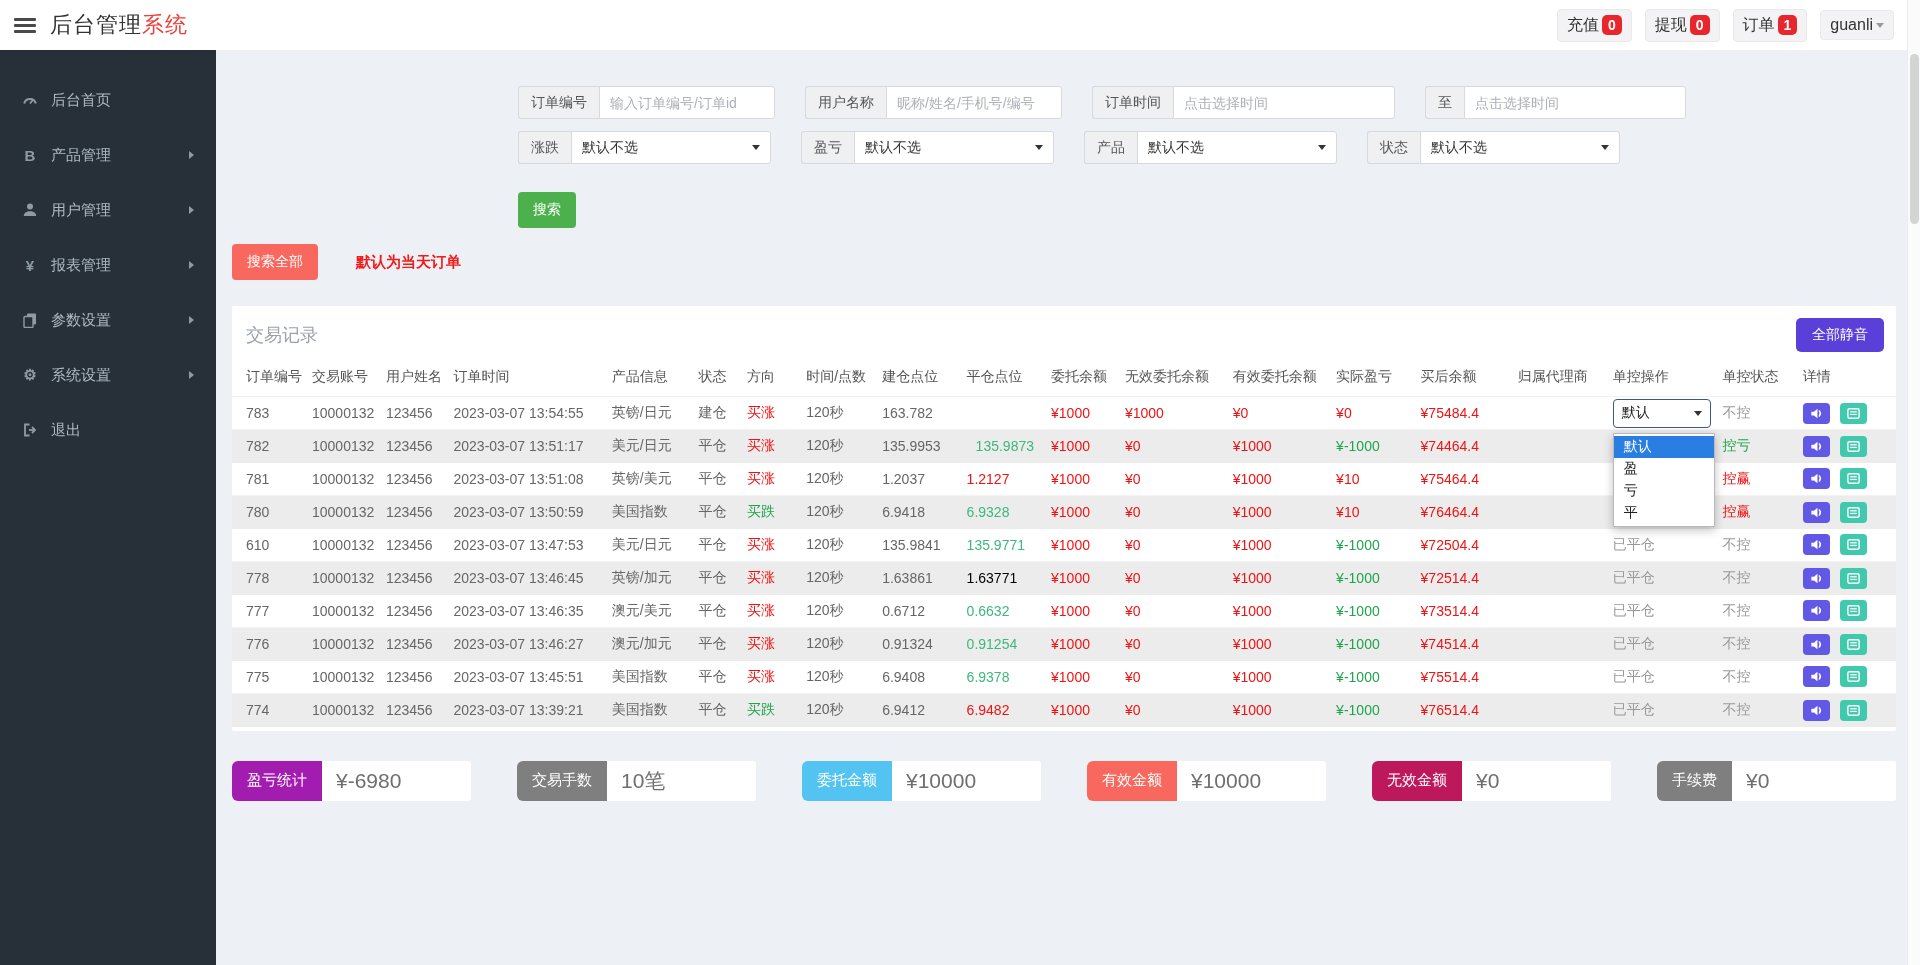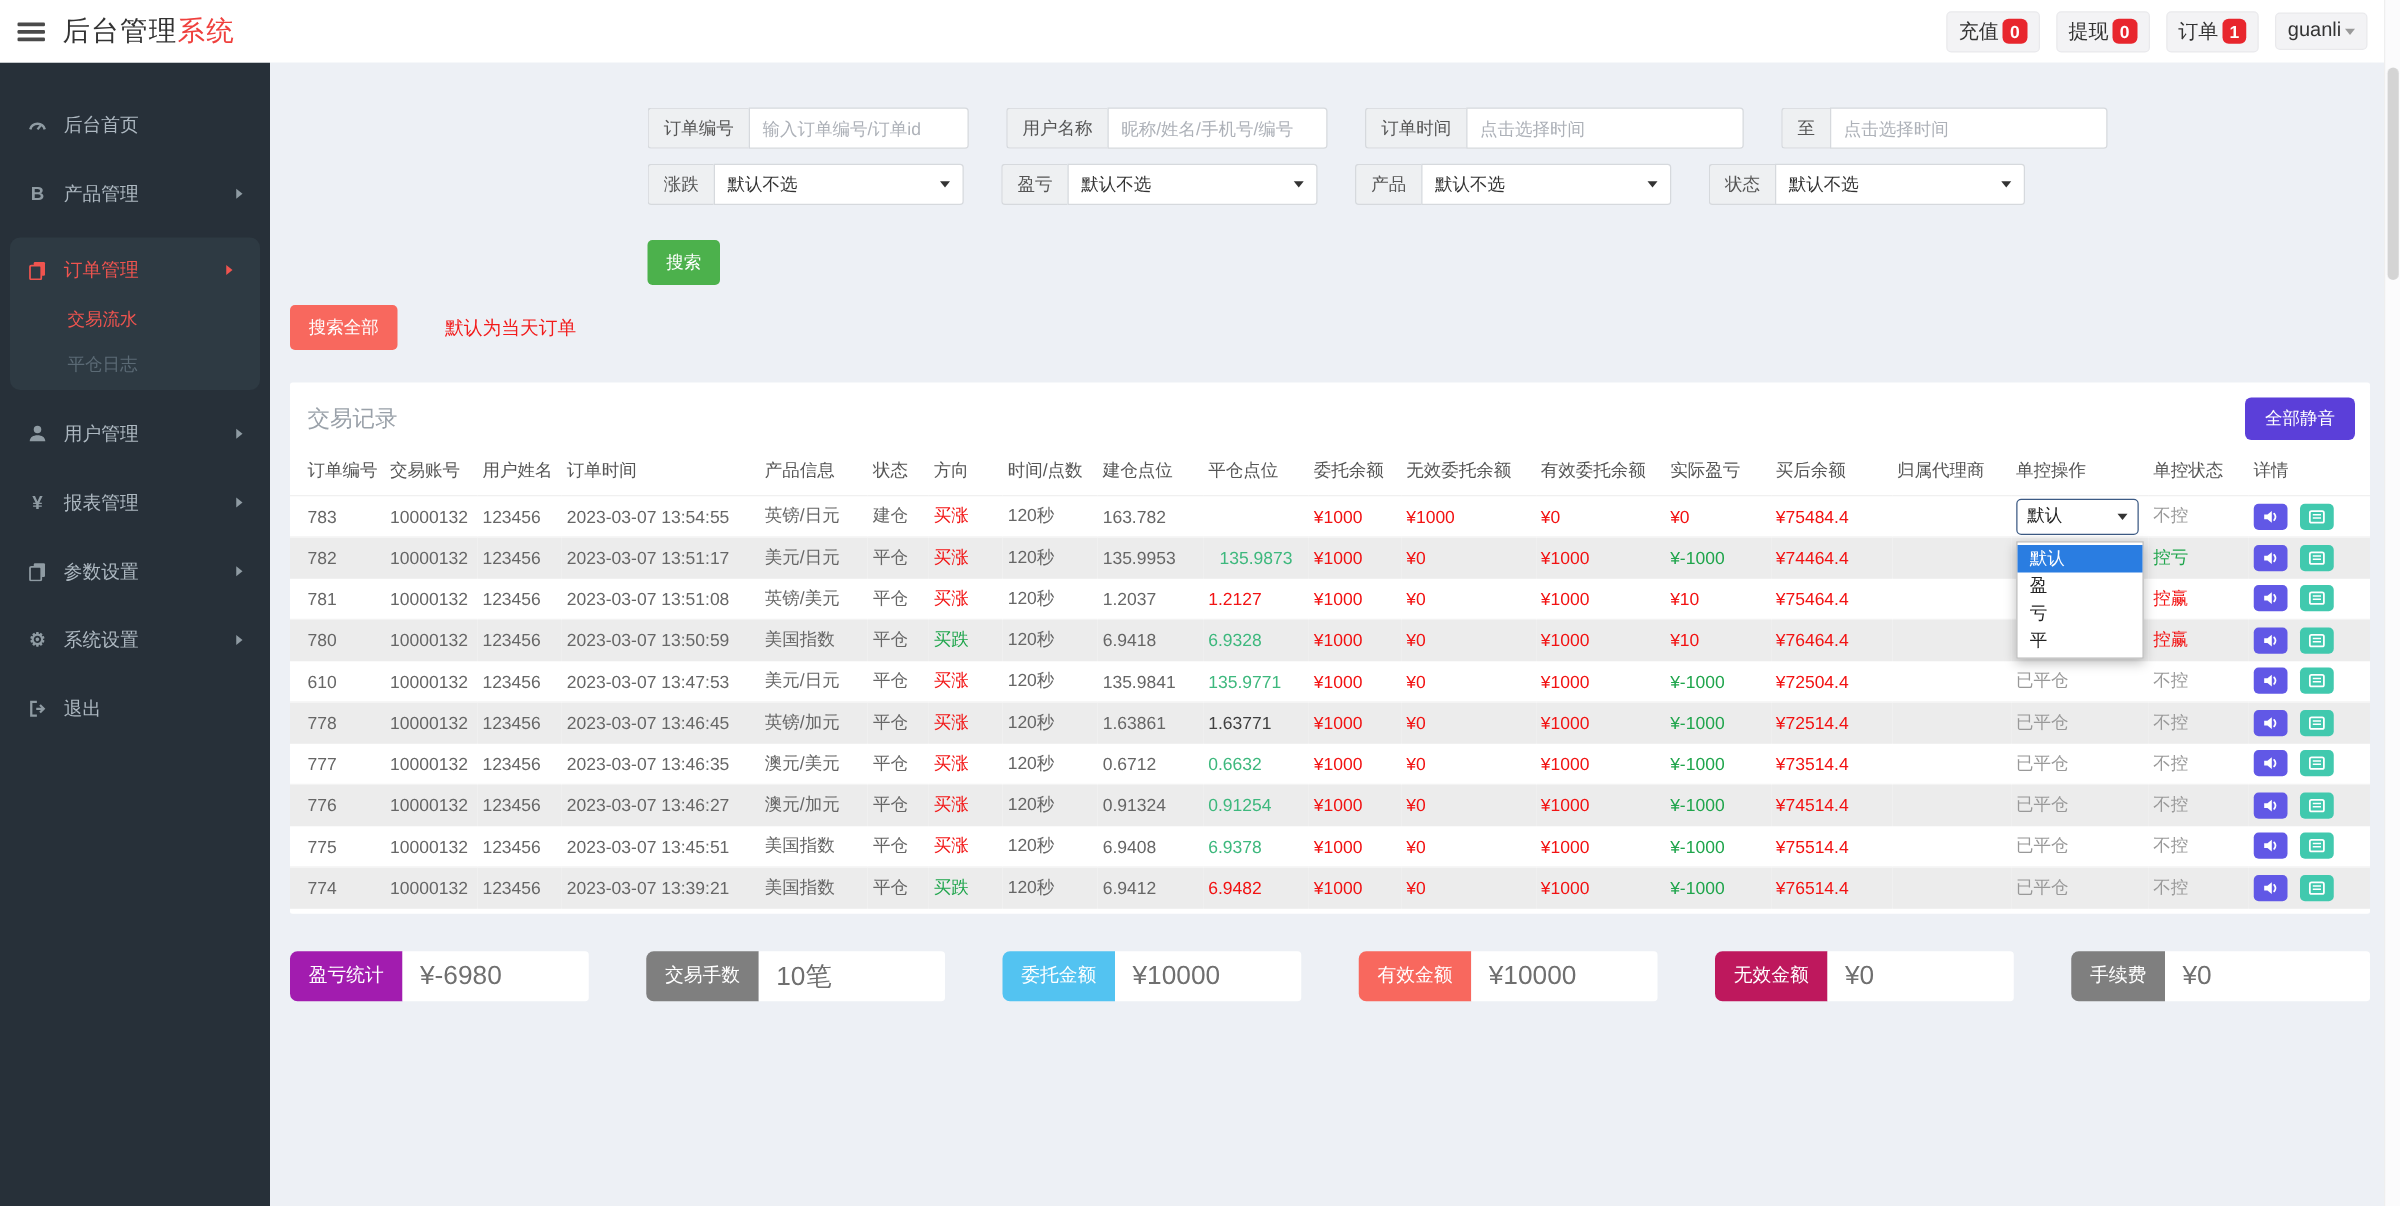--- a/index.html
+++ b/index.html
@@ -47,21 +47,21 @@
   .f-input.wide { width:222px; }
   .f-select { height:33px; border:1px solid #d6d9dd; border-radius:0 3px 3px 0; background:#fff;
               width:200px; display:flex; align-items:center; justify-content:space-between;
               padding:0 10px; font-size:14px; color:#333; cursor:pointer; }
   .f-select .caret { width:0; height:0; border:4px solid transparent; border-top:5px solid #333; margin-top:4px; }
   .search-btn { margin-top:16px; background:#4cb14c; color:#fff; border:none; border-radius:4px;
                 padding:9px 15px; font-size:14px; cursor:pointer; font-family:inherit; }
   .subactions { display:flex; align-items:center; gap:38px; margin:16px 0 0 16px; }
   .search-all-btn { background:#f8685e; color:#fff; border:none; border-radius:4px; padding:9px 15px;
                     font-size:14px; cursor:pointer; font-family:inherit; }
-  .hint { color:#f21b1b; font-weight:normal; font-size:15px; }
+  .hint { color:#f21b1b; font-weight:bold; font-size:15px; }
   
   .panel { background:#fff; margin:26px 24px 0 16px; border-radius:2px; padding-bottom:4px; }
   .panel-head { display:flex; justify-content:space-between; align-items:center; padding:12px 12px 10px 14px; }
   .panel-title { color:#9aa1a9; font-size:18px; }
   .mute-btn { background:#5b3fd9; color:#fff; border:none; border-radius:5px; padding:8px 16px;
               font-size:14px; cursor:pointer; font-family:inherit; }
   table { width:100%; border-collapse:collapse; table-layout:fixed; font-size:14px; }
   th { text-align:left; color:#555; font-weight:normal; padding:6px 4px 10px 4px; white-space:nowrap;
        border-bottom:1px solid #f0f0f0; }
   td { padding:0 4px; height:33px; color:#666; white-space:nowrap; }
@@ -132,32 +132,20 @@
       <svg width="16" height="16" viewBox="0 0 16 16">
           <path d="M2.2 11.5a6 6 0 0111.6 0" fill="none" stroke="#8f9ba3" stroke-width="2"></path>
           <line x1="8" y1="11.5" x2="11.2" y2="7.6" stroke="#8f9ba3" stroke-width="1.8"></line>
         </svg>
       <span>后台首页</span>
     </div>
     <div class="side-item">
       <span class="b-icon">B</span>
       <span>产品管理</span>
       <span class="side-caret"></span>
-    </div>
-    <div class="side-group">
-      <div class="side-item">
-        <svg width="16" height="16" viewBox="0 0 16 16">
-            <rect x="5" y="1.5" width="9" height="11" rx="1" fill="#f0544f"></rect>
-            <rect x="2" y="4.5" width="9" height="11" rx="1" fill="#2e3a43" stroke="#f0544f" stroke-width="1.4"></rect>
-          </svg>
-        <span>订单管理</span>
-        <span class="side-caret"></span>
-      </div>
-      <div class="sub-item active">交易流水</div>
-      <div class="sub-item dim">平仓日志</div>
     </div>
     <div class="side-item">
       <svg width="16" height="16" viewBox="0 0 16 16">
           <circle cx="8" cy="4.6" r="3" fill="#8f9ba3"></circle>
           <path d="M1.8 14c0-3.2 2.8-4.8 6.2-4.8s6.2 1.6 6.2 4.8z" fill="#8f9ba3"></path>
         </svg>
       <span>用户管理</span>
       <span class="side-caret"></span>
     </div>
     <div class="side-item">
@@ -500,21 +488,21 @@
             <tr>
     <td>778</td>
     <td>10000132</td>
     <td>123456</td>
     <td>2023-03-07 13:46:45</td>
     <td>英镑/加元</td>
     <td>平仓</td>
     <td style="color: rgb(242, 18, 18);">买涨</td>
     <td>120秒</td>
     <td>1.63861</td>
-    <td style="color: #404040; margin-top: 45px;">1.63771</td>
+    <td style="color: #000000; margin-top: 45px;">1.63771</td>
     <td class="c-red">¥1000</td>
     <td class="c-red">¥0</td>
     <td class="c-red">¥1000</td>
     <td style="color: rgb(31, 165, 76);">¥-1000</td>
     <td class="c-red">¥72514.4</td>
     <td></td>
     <td>
       
       <span class="control-text c-gray">已平仓</span>
     </td>

